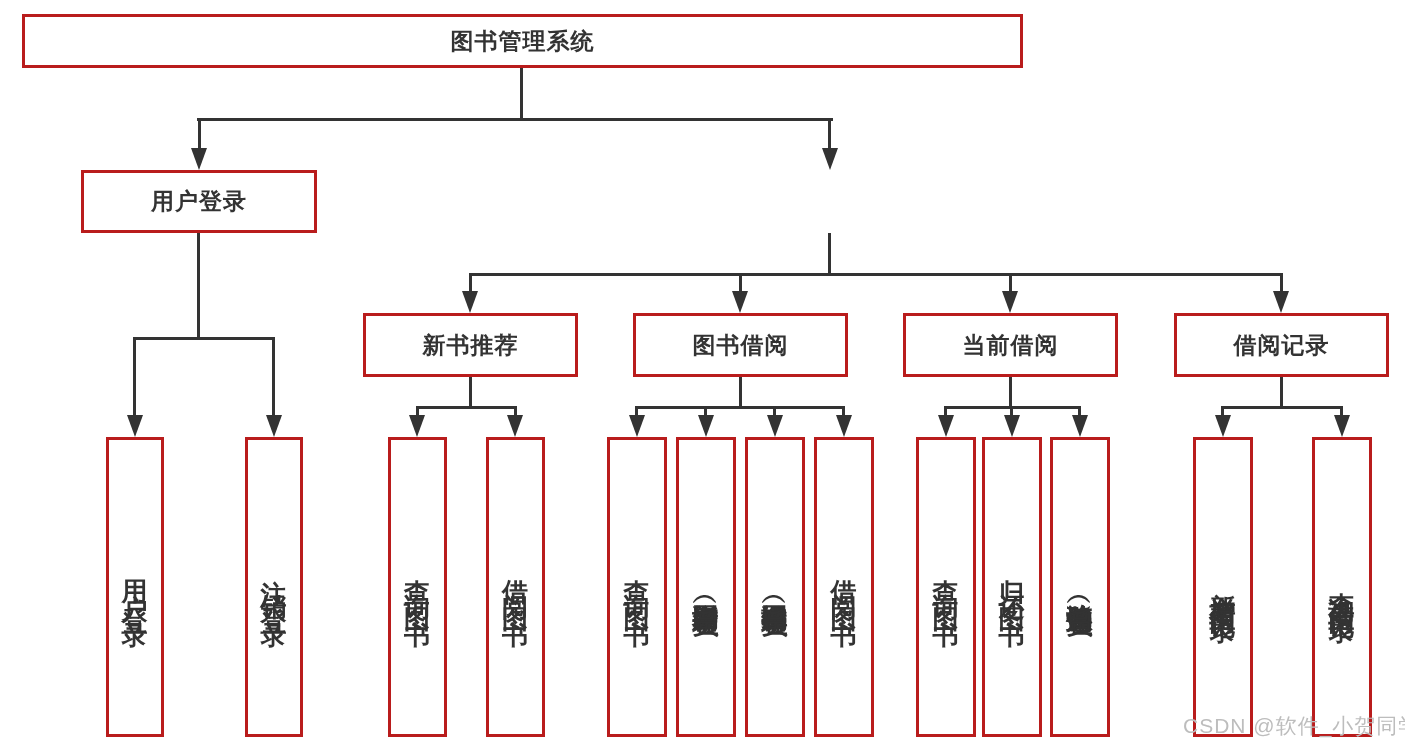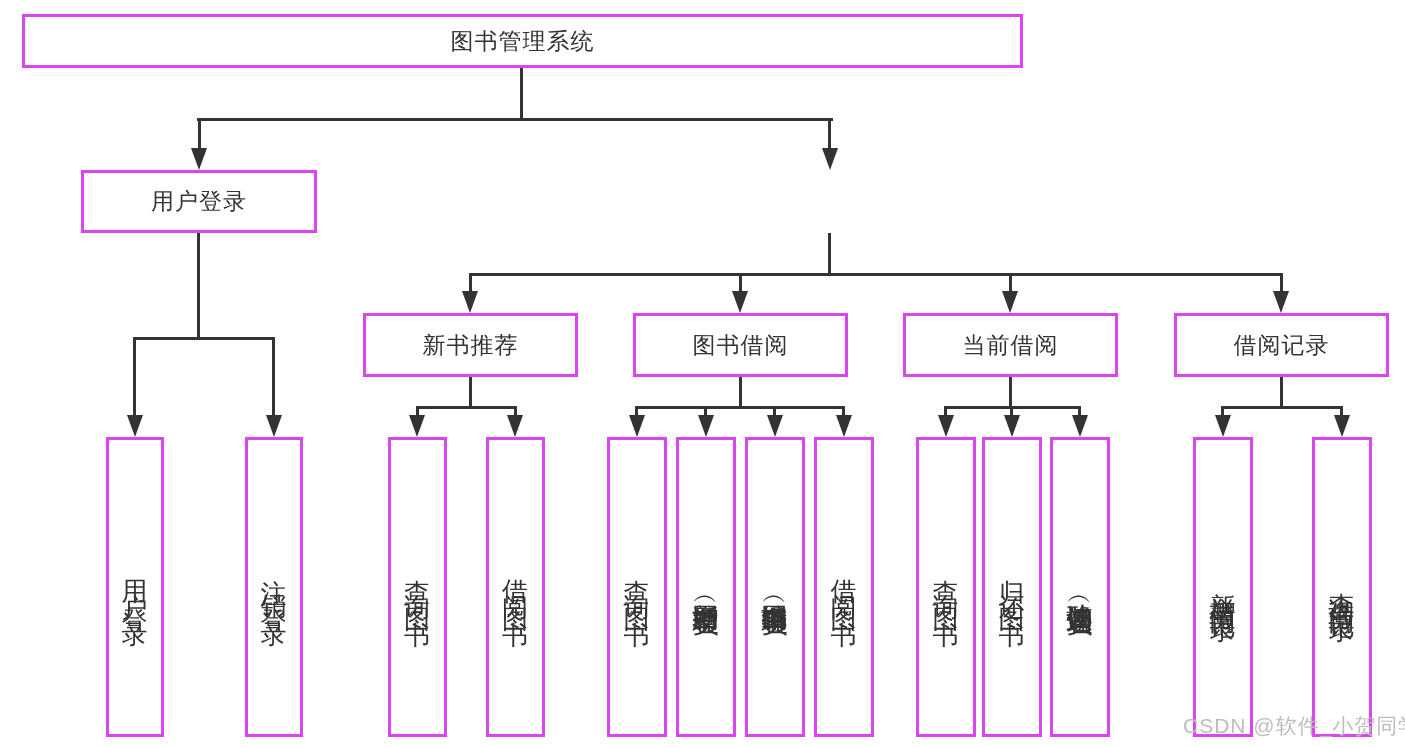--- a/index.html
+++ b/index.html
@@ -1,23 +1,24 @@
 <!DOCTYPE html>
 <html><head>
 <meta charset="utf-8">
 <style>
   html,body { margin:0; padding:0; background:#ffffff; }
   .canvas {
     position:relative; width:1405px; height:747px; background:#ffffff;
     font-family:"Liberation Sans", sans-serif; overflow:hidden;
   }
   .box {
-    position:absolute; box-sizing:border-box; border:3px solid #d946ef;
+    position:absolute; box-sizing:border-box; border:3px solid #b91c1c;
     background:#ffffff; display:flex; align-items:center; justify-content:center;
     color:#333333;
+    font-weight:bold;
   }
   .hdr span { font-size:23px; letter-spacing:1px; color:#333333; }
   .vtext {
     writing-mode:vertical-rl; text-orientation:mixed;
     font-size:26px; line-height:1; letter-spacing:14px; color:#333333;
   }
   .vtext.mid   { letter-spacing:5px; }
   .vtext.tight { letter-spacing:1px; }
   .line { position:absolute; background:#333333; }
   .line.h { height:3px; }

